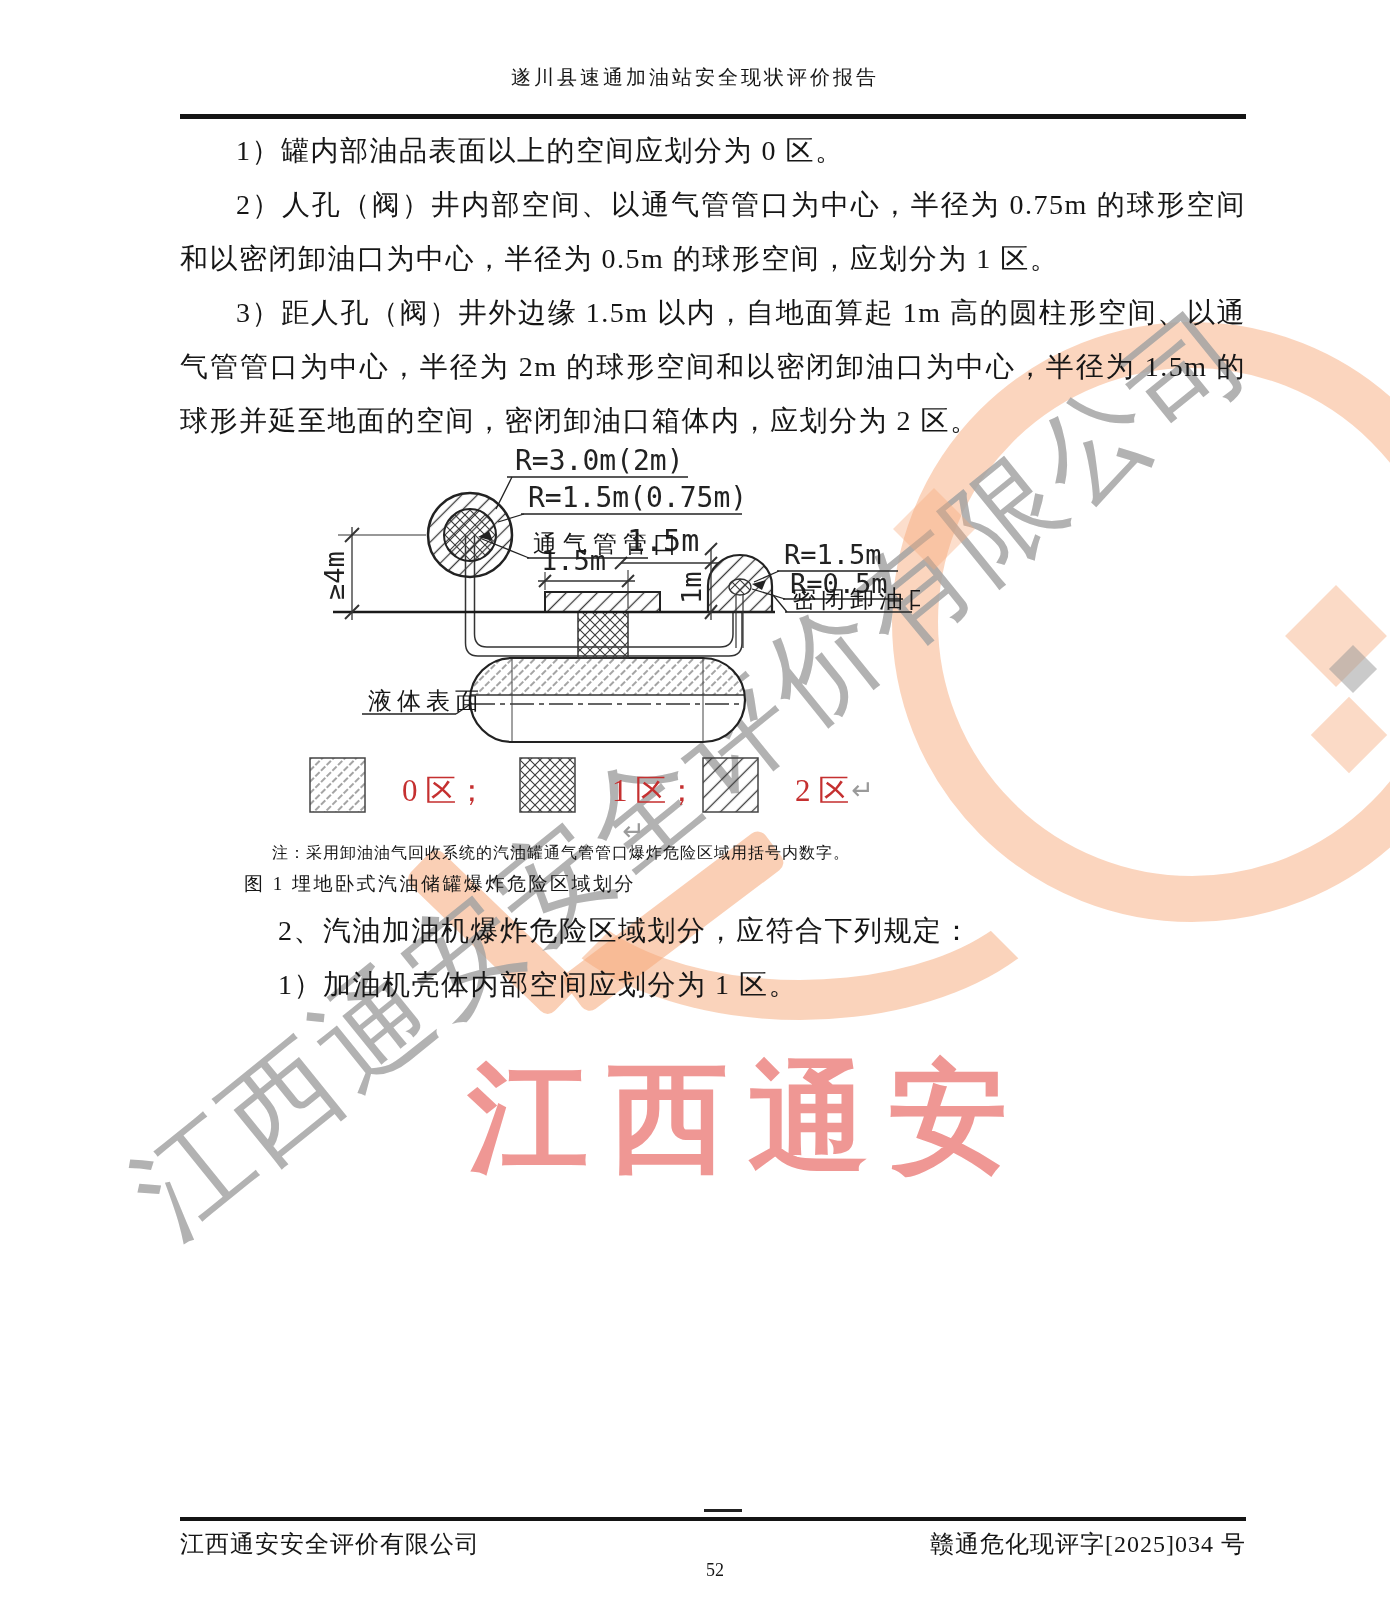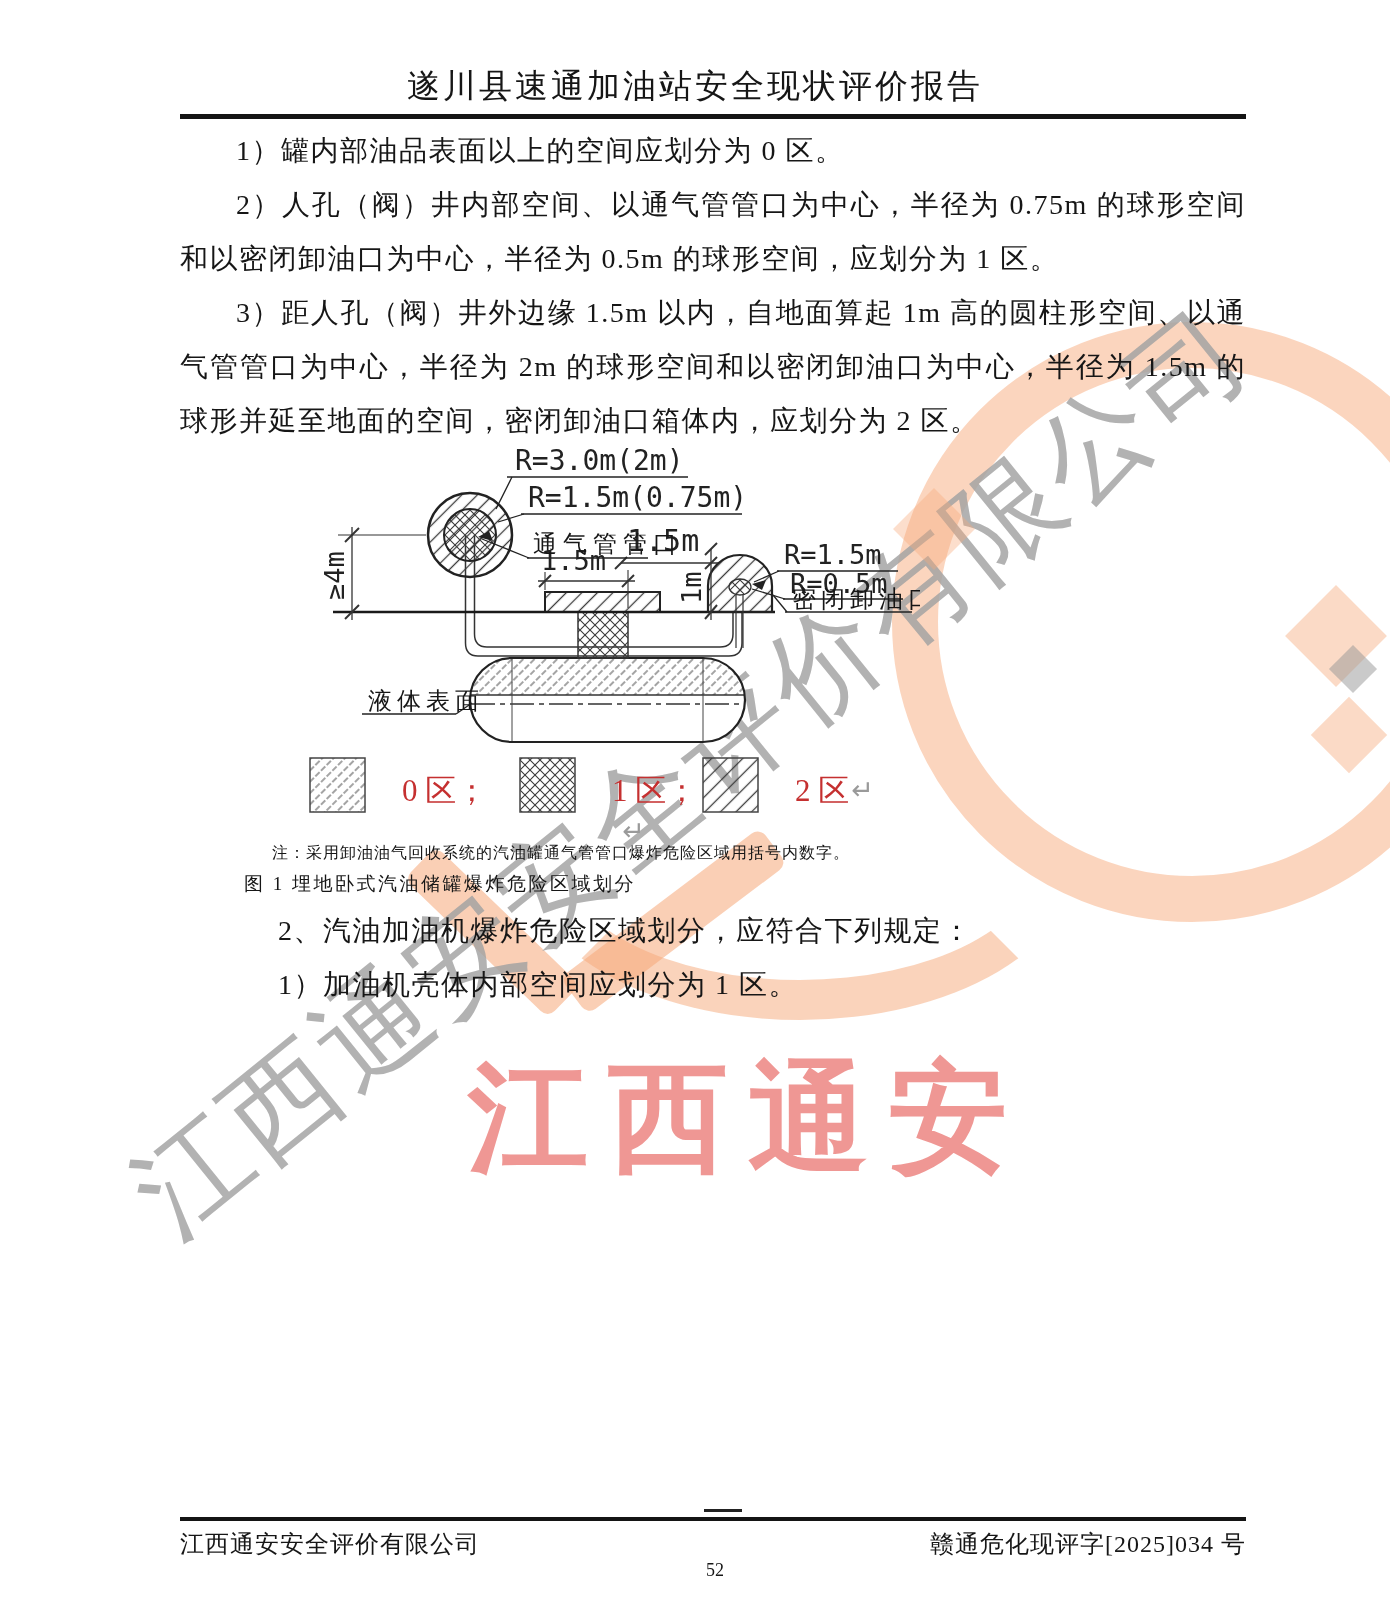--- a/index.html
+++ b/index.html
@@ -28,21 +28,21 @@
     font-family:"Liberation Sans",sans-serif; font-weight:bold; font-size:120px;
     letter-spacing:20px; color:rgba(225,65,60,.55); }
   .wm-diamond { position:absolute; transform:rotate(45deg); }
   .wm-d1 { left:1300px; top:600px; width:72px; height:72px; background:rgba(246,168,120,.42); }
   .wm-d2 { left:1322px; top:708px; width:54px; height:54px; background:rgba(246,168,120,.42); }
   .wm-d3 { left:1336px; top:652px; width:34px; height:34px; background:rgba(150,150,150,.5); }
   .wm-d4 { left:905px;  top:500px; width:58px; height:58px; background:rgba(246,168,120,.38); }
   
   .content { position:absolute; inset:0; z-index:1; }
   .header-title { position:absolute; left:0; right:0; top:64px; text-align:center;
-    font-size:33px; letter-spacing:3px; }
+    font-size:20px; letter-spacing:3px; }
   .header-rule { position:absolute; left:180px; top:114px; width:1066px; height:5px; background:#141414; }
   .text-block { position:absolute; left:180px; width:1066px; }
   .block-top { top:124px; }
   .block-bottom { top:904px;margin-left:42px; }
   .para { font-size:28px; line-height:54px; letter-spacing:1.5px;
     text-indent:2em; text-align:justify; }
   .figure-svg { position:absolute; left:300px; top:440px; }
   .fig-note { position:absolute; left:272px; top:840px; font-size:16px; letter-spacing:1px; line-height:26px; }
   .fig-caption { position:absolute; left:244px; top:867px; font-size:19px; letter-spacing:2.5px; line-height:34px; }
   .footer-rule { position:absolute; left:180px; top:1517px; width:1066px; height:4px; background:#141414; }

